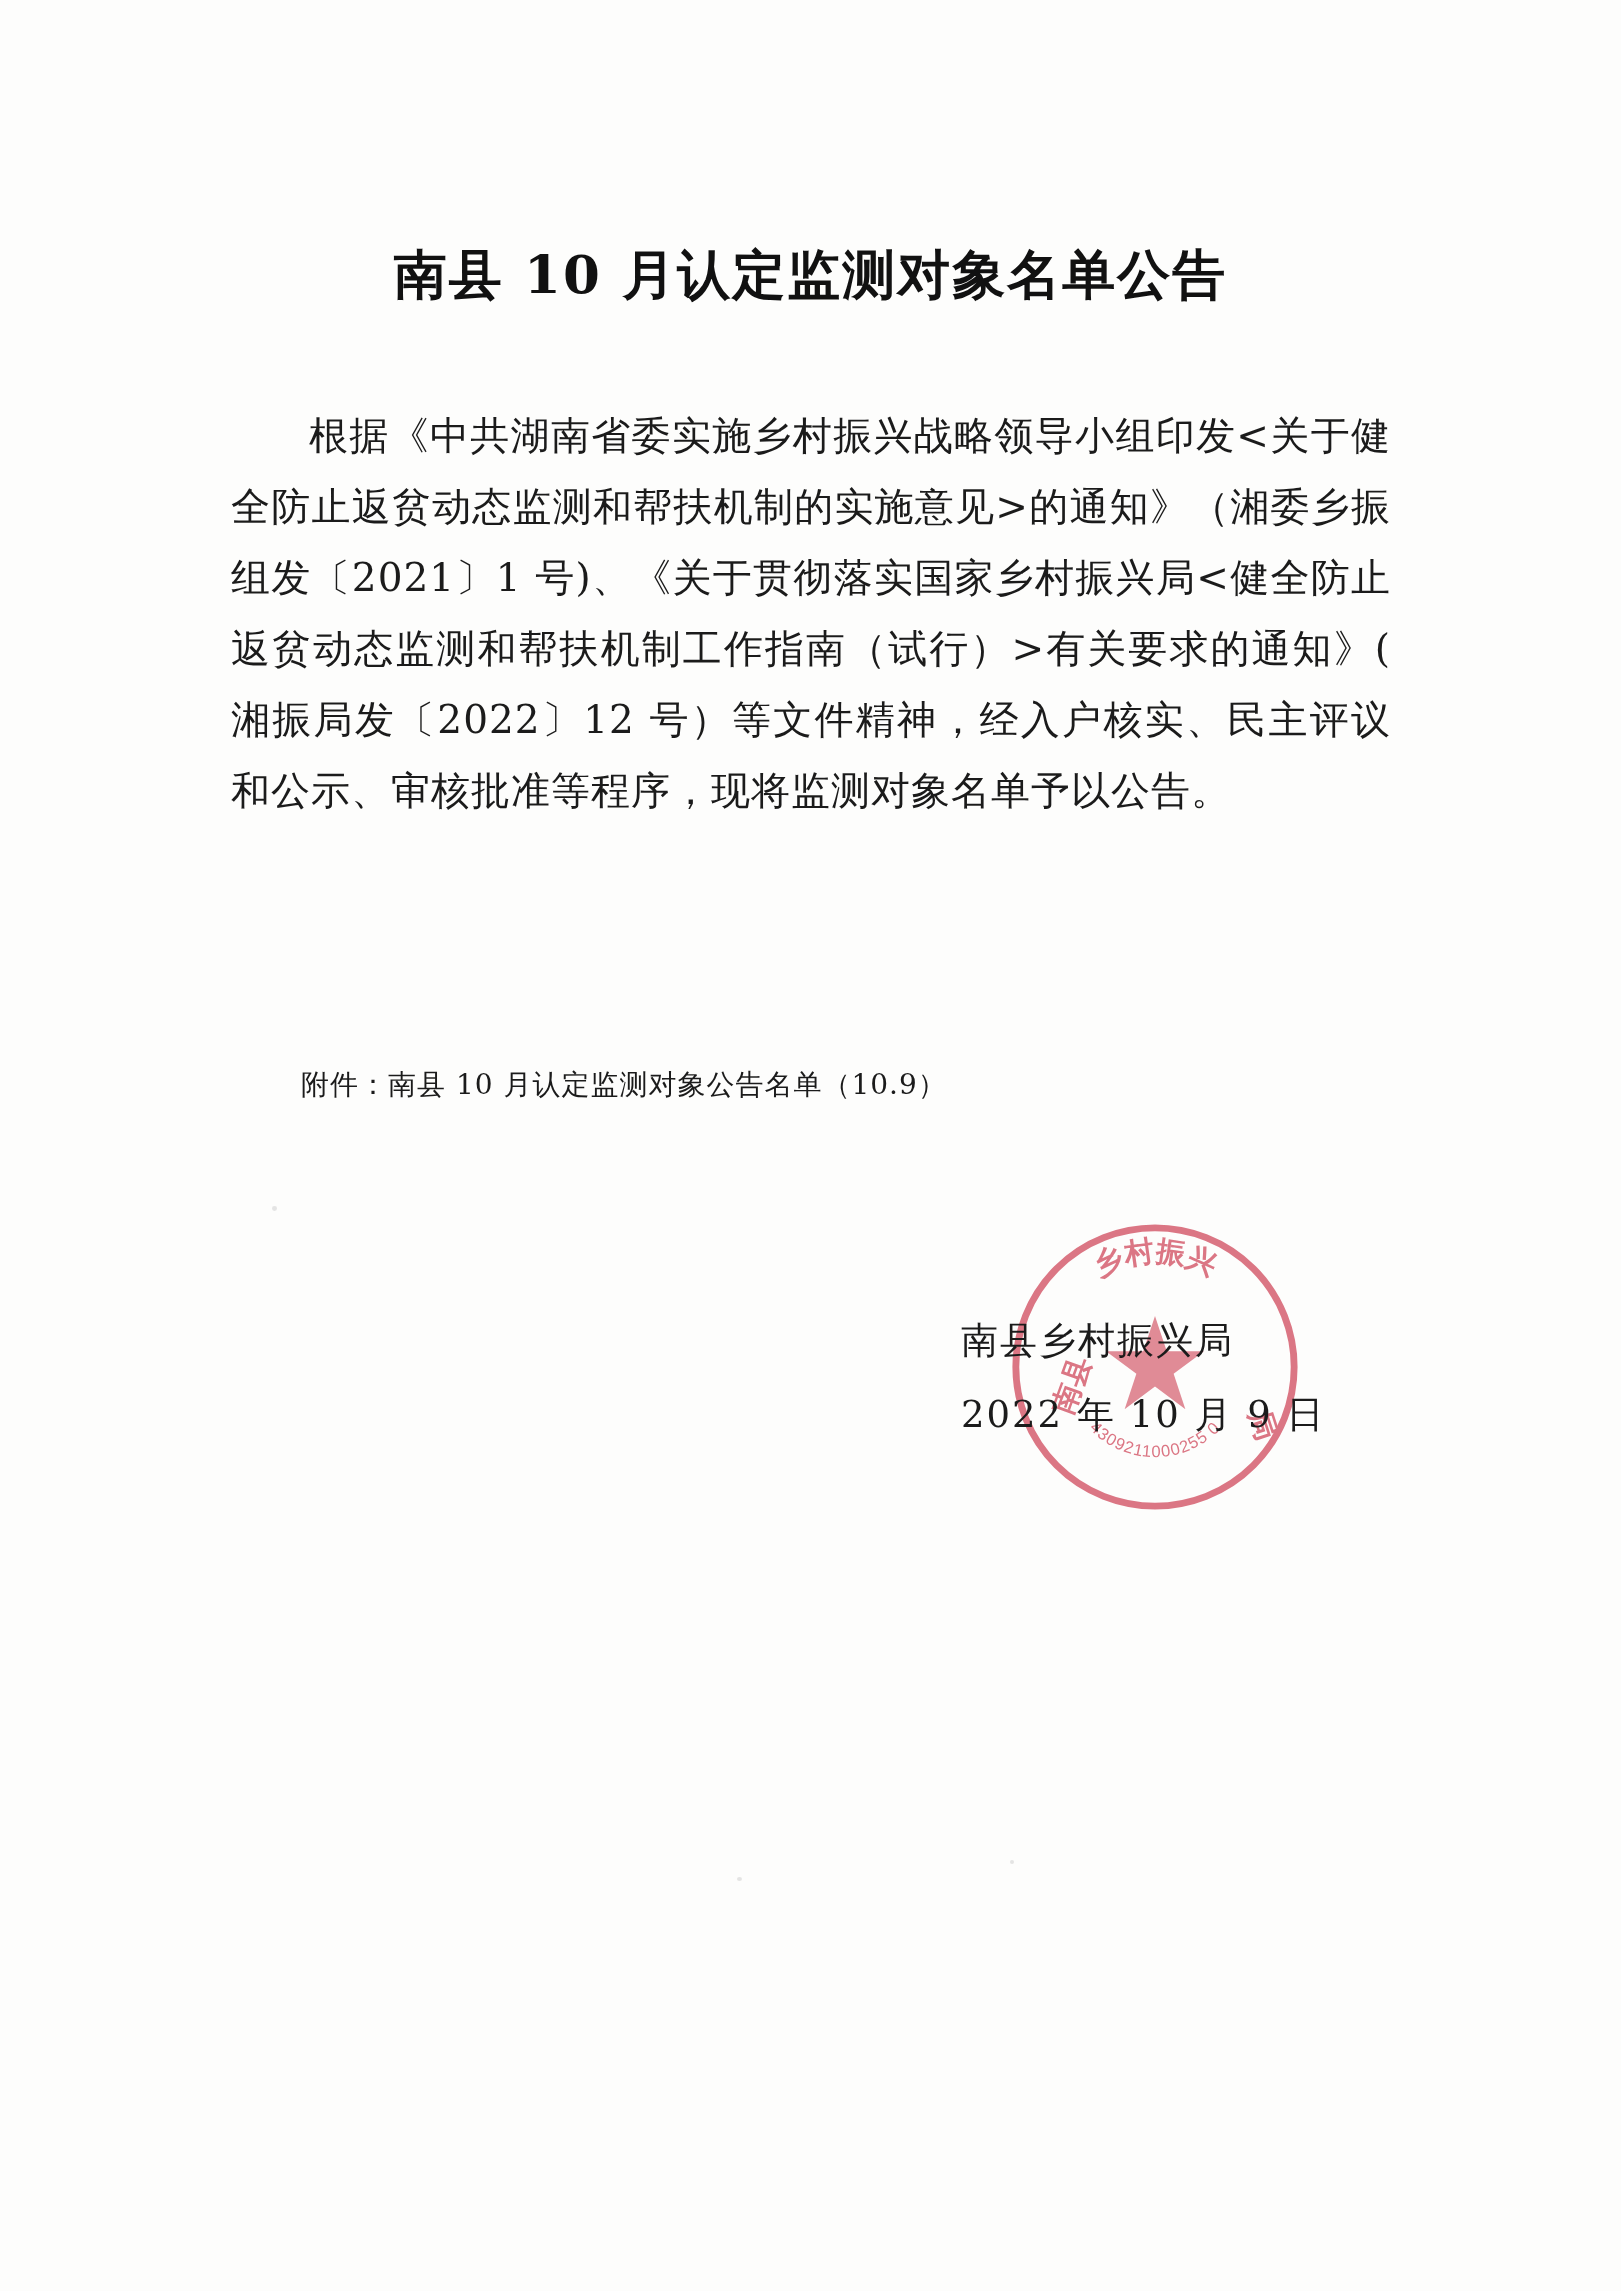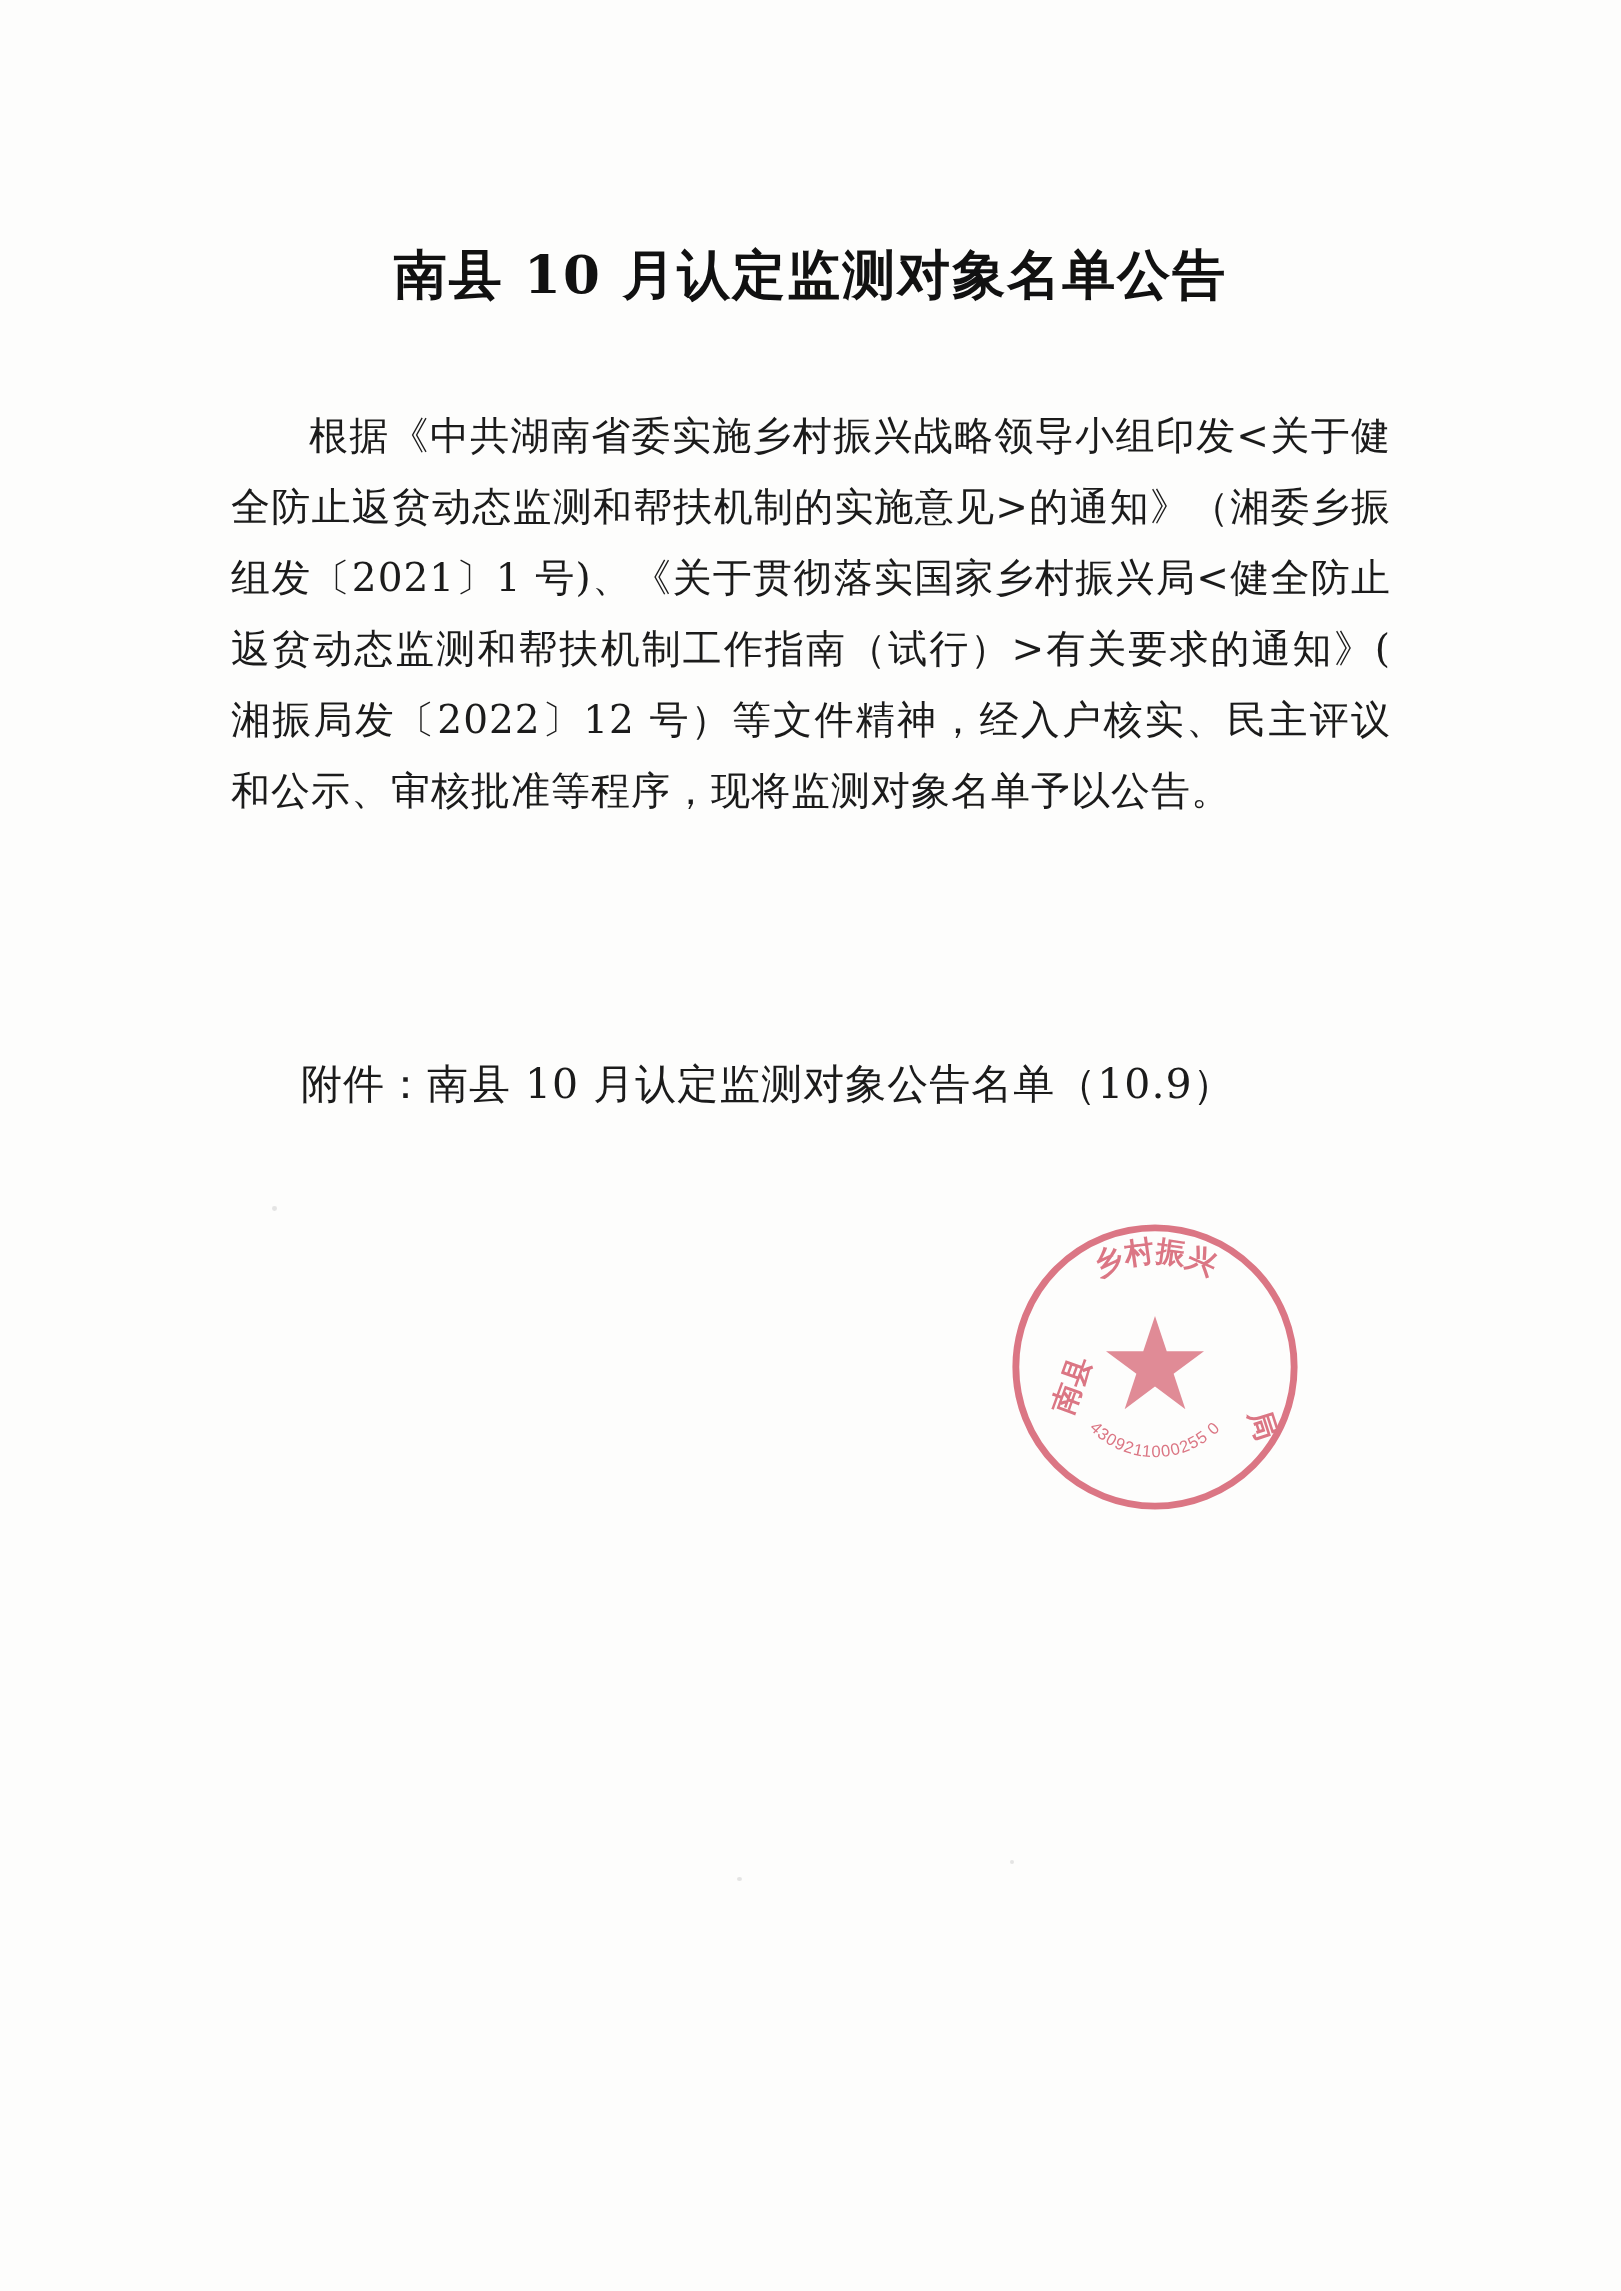--- a/index.html
+++ b/index.html
@@ -60,21 +60,21 @@
     text-indent: 78px;
     margin: 8px;
     font-family: "DejaVu Serif", "Liberation Serif", serif;
   }
 
   .attach {
     position: absolute;
     top: 1049px;
     left: 223px;
     width: 1176px;
-    font-size: 41px;
+    font-size: 28px;
     line-height: 71px;
     letter-spacing: 1px;
     text-indent: 78px;
     font-family: "DejaVu Serif", "Liberation Serif", serif;
   }
 
   .signature {
     position: absolute;
     top: 1304px;
     left: 961px;
@@ -142,15 +142,19 @@
         <textPath href="#topArc" startOffset="50%">乡村振兴</textPath>
       </text>
       <text class="seal-text" x="64" y="200" transform="rotate(-70 64 200)">南县</text>
       <text class="seal-text" x="246" y="198" transform="rotate(72 246 198)">局</text>
       <text class="seal-code" text-anchor="middle">
         <textPath href="#botArc" startOffset="50%">4309211000255 0</textPath>
       </text>
     </svg>
   </div>
 
+  <div class="signature">
+    <div>南县乡村振兴局</div>
+    <div>2022 年 10 月 9 日</div>
+  </div>
 
 </div>
 
 
 </body></html>

